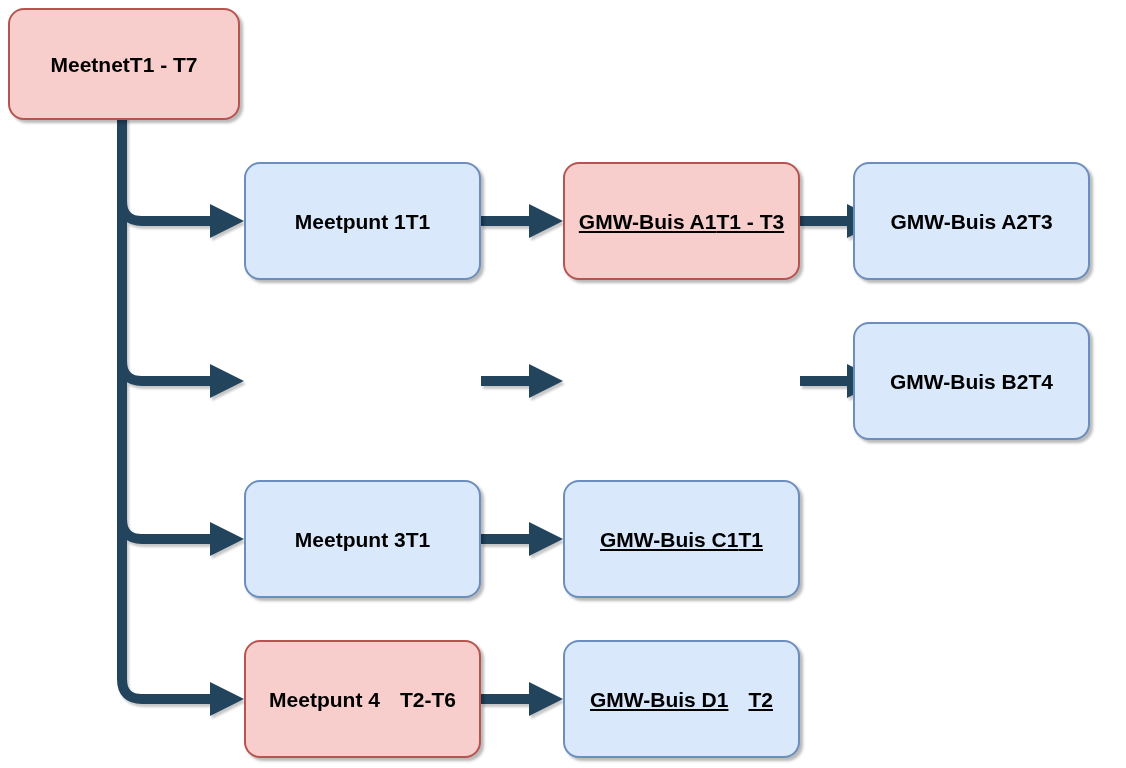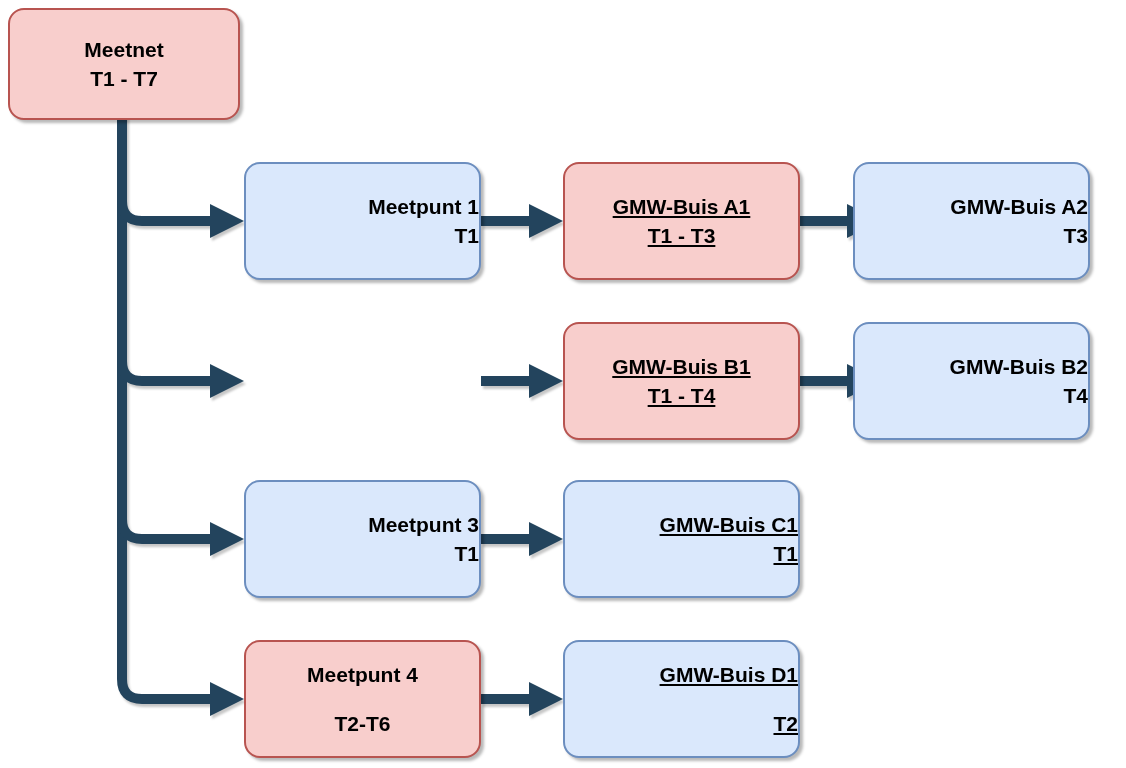--- a/index.html
+++ b/index.html
@@ -21,31 +21,31 @@
   }
   .edge-head{
     fill:var(--edge,#23445D);
     stroke:none;
   }
   .node{
     position:absolute;
     box-sizing:border-box;
     border:2px solid #000;
     border-radius:16px;
-    display:flex;flex-direction:column;
+    display:flex;flex-direction:row;
     align-items:center;justify-content:center;
     text-align:center;
     font-weight:bold;
     font-size:21px;
     line-height:29px;
     color:var(--text,#000000);
     box-shadow:3px 3px 3px rgba(0,0,0,0.28);
   }
   .node.red{background:var(--red-fill,#F8CECC);border-color:var(--red-border,#B85450);}
-  .node.blue{background:var(--blue-fill,#DAE8FC);border-color:var(--blue-border,#6C8EBF);align-items:flex-end;}
+  .node.blue{background:var(--blue-fill,#DAE8FC);border-color:var(--blue-border,#6C8EBF);}
 
   
   #n-meetnet{left:8px;top:8px;width:232px;height:112px;}
   .col1{left:244px;}
   .col2{left:563px;text-decoration:underline;}
   .col3{left:853px;}
   .row1{top:162px;}
   .row2{top:322px;}
   .row3{top:480px;}
   .row4{top:640px;gap:20px;}
@@ -98,24 +98,20 @@
   </div>
   <div class="node red col2 row1">
     <span>GMW-Buis A1</span>
     <span>T1 - T3</span>
   </div>
   <div class="node blue col3 row1">
     <span>GMW-Buis A2</span>
     <span>T3</span>
   </div>
 
-  <div class="node red col2 row2">
-    <span>GMW-Buis B1</span>
-    <span>T1 - T4</span>
-  </div>
   <div class="node blue col3 row2">
     <span>GMW-Buis B2</span>
     <span>T4</span>
   </div>
 
   <div class="node blue col1 row3">
     <span>Meetpunt 3</span>
     <span>T1</span>
   </div>
   <div class="node blue col2 row3">

